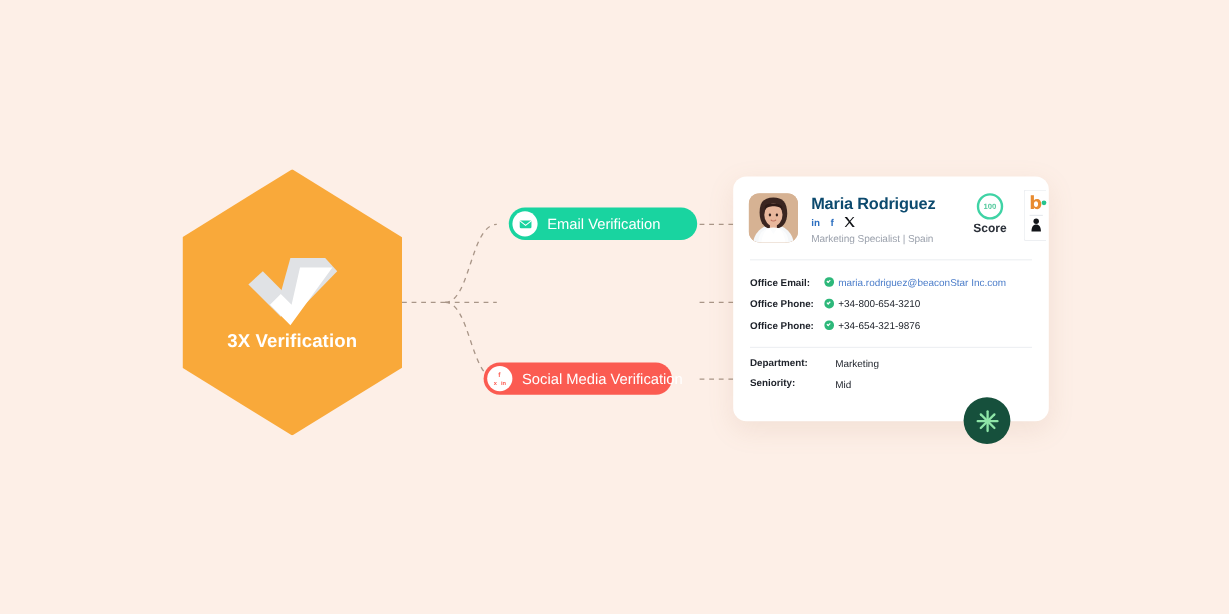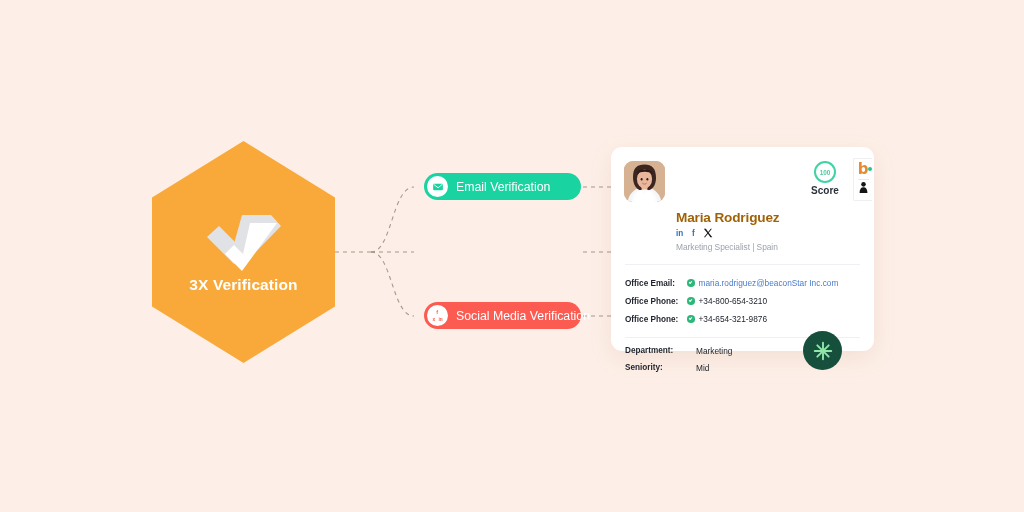--- a/index.html
+++ b/index.html
@@ -81,21 +81,21 @@
     background: #FFFFFF;
     display: flex;
     align-items: center;
     justify-content: center;
     flex: 0 0 auto;
   }
   .pill .pill-label { margin-left: 8px; margin-right: 12px; }
 
   #pill-email  { left: 424px; top: 173px; width: 157px; background: #19D4A0; }
   #pill-phone  { left: 424px; top: 237px; width: 157px; background: #3563CF; }
-  #pill-social { left: 424px; top: 302px; width: 157px; background: #FB5B51; }
+  #pill-social { left: 403px; top: 302px; width: 157px; background: #FB5B51; }
 
   
   #card {
     position: absolute;
     left: 611px;
     top: 147px;
     width: 263px;
     height: 204px;
     background: #FFFFFF;
     border-radius: 11px;
@@ -115,24 +115,23 @@
     overflow: hidden;
     flex: 0 0 auto;
     position: relative;
     background: #D9B79A;
   }
 
   #ident { margin-left: 11px; padding-top: 1px; }
   #person-name {
     font-size: 13.6px;
     font-weight: bold;
-    color: #a16207;
+    color: #0c4a6e;
     letter-spacing: -.15px;
     line-height: 15px;
-    margin-top: 48px;
   }
   #socials {
     display: flex;
     align-items: center;
     gap: 5px;
     margin-top: 2px;
     height: 12px;
   }
   #person-title {
     font-size: 8.4px;

